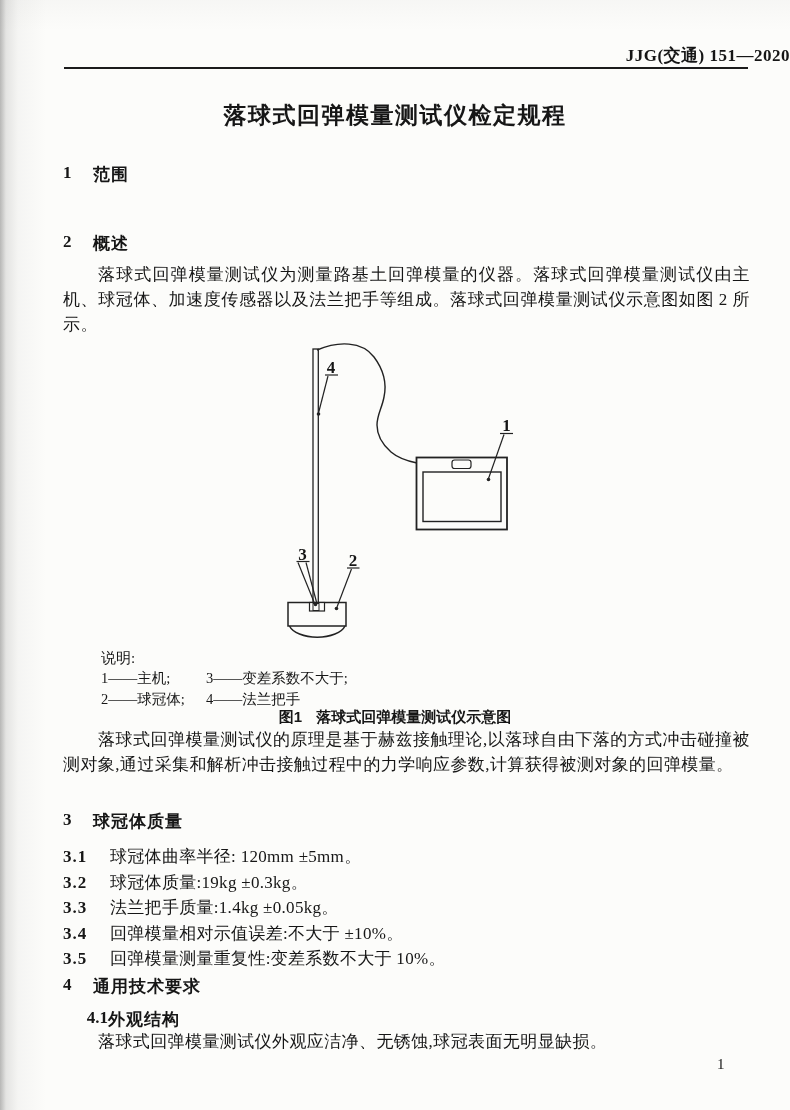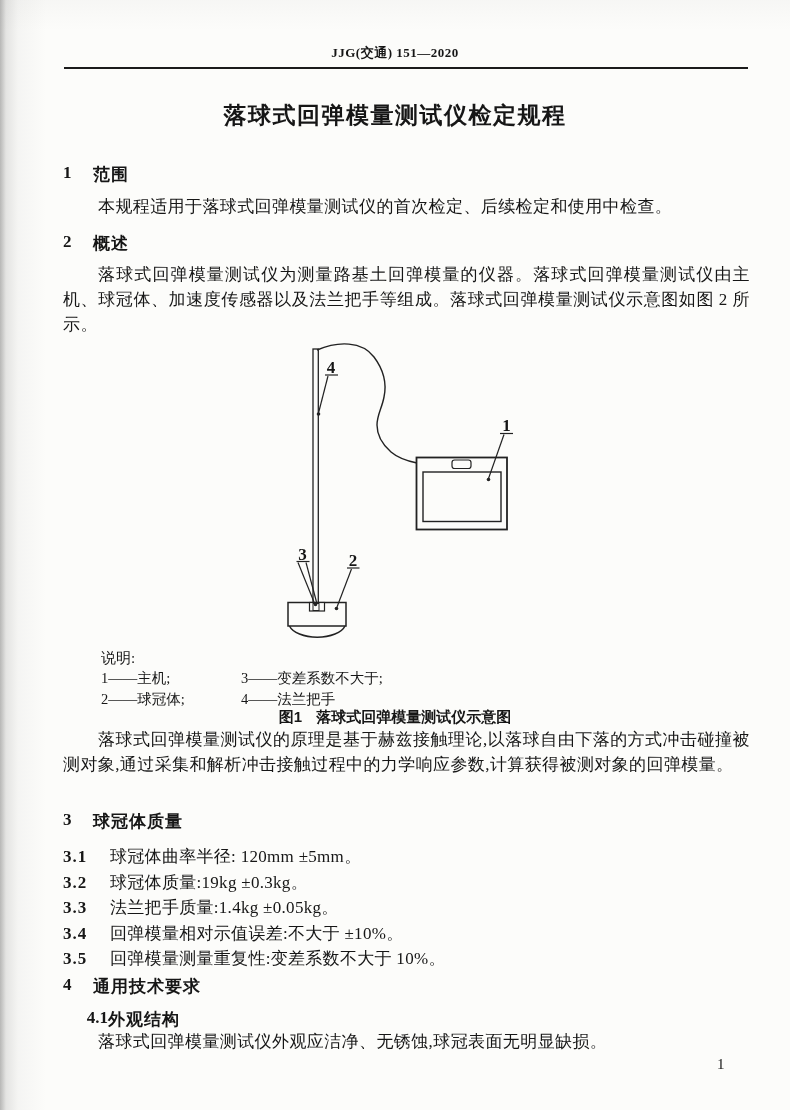--- a/index.html
+++ b/index.html
@@ -15,22 +15,22 @@
   .scan-shadow{
     position:absolute;inset:0;
     background:
       linear-gradient(90deg, rgba(80,80,80,.40) 0px, rgba(130,130,130,.20) 6px,
                       rgba(180,180,180,.10) 18px, rgba(255,255,255,0) 46px),
       linear-gradient(180deg, rgba(160,160,160,.06) 0px, rgba(255,255,255,0) 30px);
     pointer-events:none;
   }
   .abs{position:absolute;}
   .doc-header{
-    top:44px;left:0;right:0;text-align:center;
-    font-size:13px;font-weight:bold;letter-spacing:.5px;
+    top:44px;left:0;right:0;text-align:right;
+    font-size:17px;font-weight:bold;letter-spacing:.5px;
   }
   .header-rule{
     top:67px;left:64px;width:684px;height:2.2px;background:#1b1b1b;
   }
   .doc-title{
     top:100px;left:0;right:0;text-align:center;
     font-family:"Liberation Sans","DejaVu Sans",sans-serif;
     font-size:23px;font-weight:bold;letter-spacing:1.5px;
   }
   .sec-h{
@@ -42,21 +42,21 @@
     font-family:"Liberation Sans","DejaVu Sans",sans-serif;letter-spacing:1px;
   }
   .para{
     left:63px;width:687px;
     font-size:17px;line-height:25px;letter-spacing:.4px;
     text-align:justify;text-indent:35px;
   }
   .req-item{left:63px;font-size:17px;white-space:nowrap;letter-spacing:.3px;}
   .req-item .num{font-weight:bold;display:inline-block;width:47px;letter-spacing:1px;}
   .legend-title{left:101px;top:649px;font-size:15px;}
-  .legend-row{left:101px;display:flex;font-size:14.5px;white-space:nowrap;gap:35px;}
+  .legend-row{left:101px;display:flex;font-size:14.5px;white-space:nowrap;}
   .legend-row .c1{width:105px;}
   .fig-caption{
     top:708px;left:0;right:0;text-align:center;
     font-family:"Liberation Sans","DejaVu Sans",sans-serif;
     font-size:15px;font-weight:bold;
   }
   .fig-caption .cap-label{margin-right:14px;text-align:right;}
   .page-number{left:717px;top:1056px;font-size:15px;}
   svg text.callout{
     font-family:"Liberation Serif","DejaVu Serif",serif;
@@ -71,21 +71,20 @@
   <div class="scan-shadow"></div>
 
   <div class="abs doc-header">JJG(交通) 151—2020</div>
   <div class="abs header-rule"></div>
   <div class="abs doc-title">落球式回弹模量测试仪检定规程</div>
 
   <div class="abs sec-h" style="top:163px">
     <span class="num">1</span>
     <span class="txt">范围</span>
   </div>
-  <div class="abs para" style="top:194px">本规程适用于落球式回弹模量测试仪的首次检定、后续检定和使用中检查。</div>
 
   <div class="abs sec-h" style="top:232px">
     <span class="num">2</span>
     <span class="txt">概述</span>
   </div>
   <div class="abs para" style="top:262px">落球式回弹模量测试仪为测量路基土回弹模量的仪器。落球式回弹模量测试仪由主机、球冠体、加速度传感器以及法兰把手等组成。落球式回弹模量测试仪示意图如图 2 所示。</div>
 
   <svg class="abs" style="top:330px;left:250px" width="350" height="318" viewBox="250 330 350 318">
 
     <rect x="313" y="349" width="5.3" height="255" fill="#fcfcfa" stroke="#222" stroke-width="1.3"></rect>

